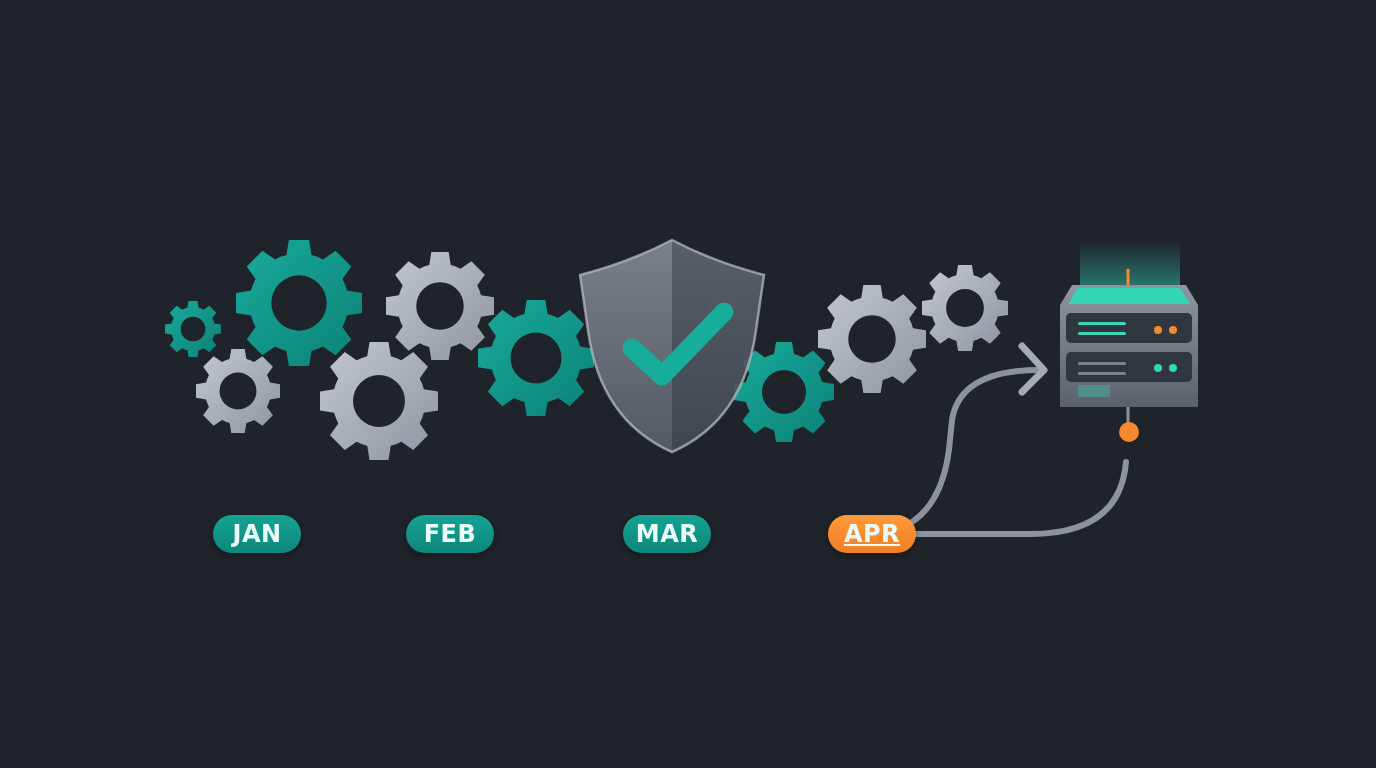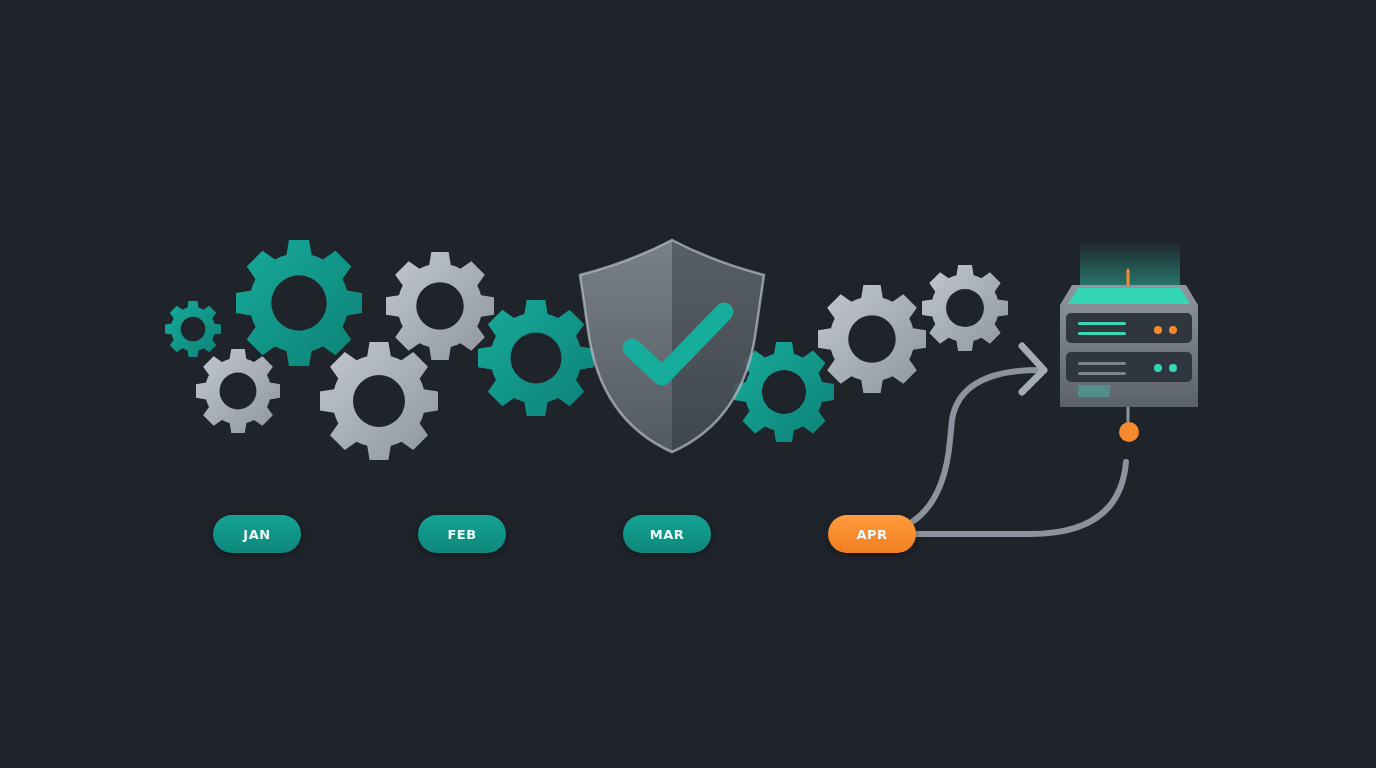--- a/index.html
+++ b/index.html
@@ -9,27 +9,27 @@
     font-family: "DejaVu Sans", sans-serif;
     position: relative;
   }
   #canvas { position: absolute; left: 0; top: 0; }
   .pill {
     position: absolute;
     height: 38px;
     border-radius: 19px;
     color: #eafaf6;
     font-weight: bold;
-    font-size: 13px;
+    font-size: 24px;
     letter-spacing: 0.5px;
     display: flex; align-items: center; justify-content: center;
     box-shadow: 0 2px 6px rgba(0,0,0,0.35);
   }
   .pill.teal { background: linear-gradient(180deg, #14a394 0%, #0d877b 100%); }
-  .pill.orange { background: linear-gradient(180deg, #ff9a3c 0%, #f07f22 100%); }
+  .pill.orange { background: linear-gradient(180deg, #ff9a3c 0%, #f07f22 100%); text-decoration: underline; }
 </style>
 </head>
 <body>
 
 <svg id="canvas" width="1376" height="768" viewBox="0 0 1376 768" xmlns="http://www.w3.org/2000/svg">
   <defs>
     <linearGradient id="tealG" x1="0" y1="0" x2="1" y2="1">
       <stop offset="0" stop-color="#18ab9b"></stop>
       <stop offset="1" stop-color="#0c8176"></stop>
     </linearGradient>
@@ -113,21 +113,21 @@
     <rect x="1078" y="385" width="32" height="12" fill="#35d6b6" opacity="0.35"></rect>
     <line x1="1128" y1="407" x2="1128" y2="430" stroke="#8c939c" stroke-width="3"></line>
     <line x1="1068" y1="432" x2="1190" y2="432" stroke="url(#tealBar)" stroke-width="4" stroke-linecap="round"></line>
     <circle cx="1129" cy="432" r="10" fill="#f48a2c"></circle>
   </g>
 </svg>
 
 <div class="pill teal" style="left:213px; top:515px; width:88px;">
   <span>JAN</span>
 </div>
-<div class="pill teal" style="left:418px; top:515px; width:88px;">
+<div class="pill teal" style="left:406px; top:515px; width:88px;">
   <span>FEB</span>
 </div>
 <div class="pill teal" style="left:623px; top:515px; width:88px;text-align:center;">
   <span>MAR</span>
 </div>
 <div class="pill orange" style="left:828px; top:515px; width:88px;">
   <span>APR</span>
 </div>
 
 </body></html>

